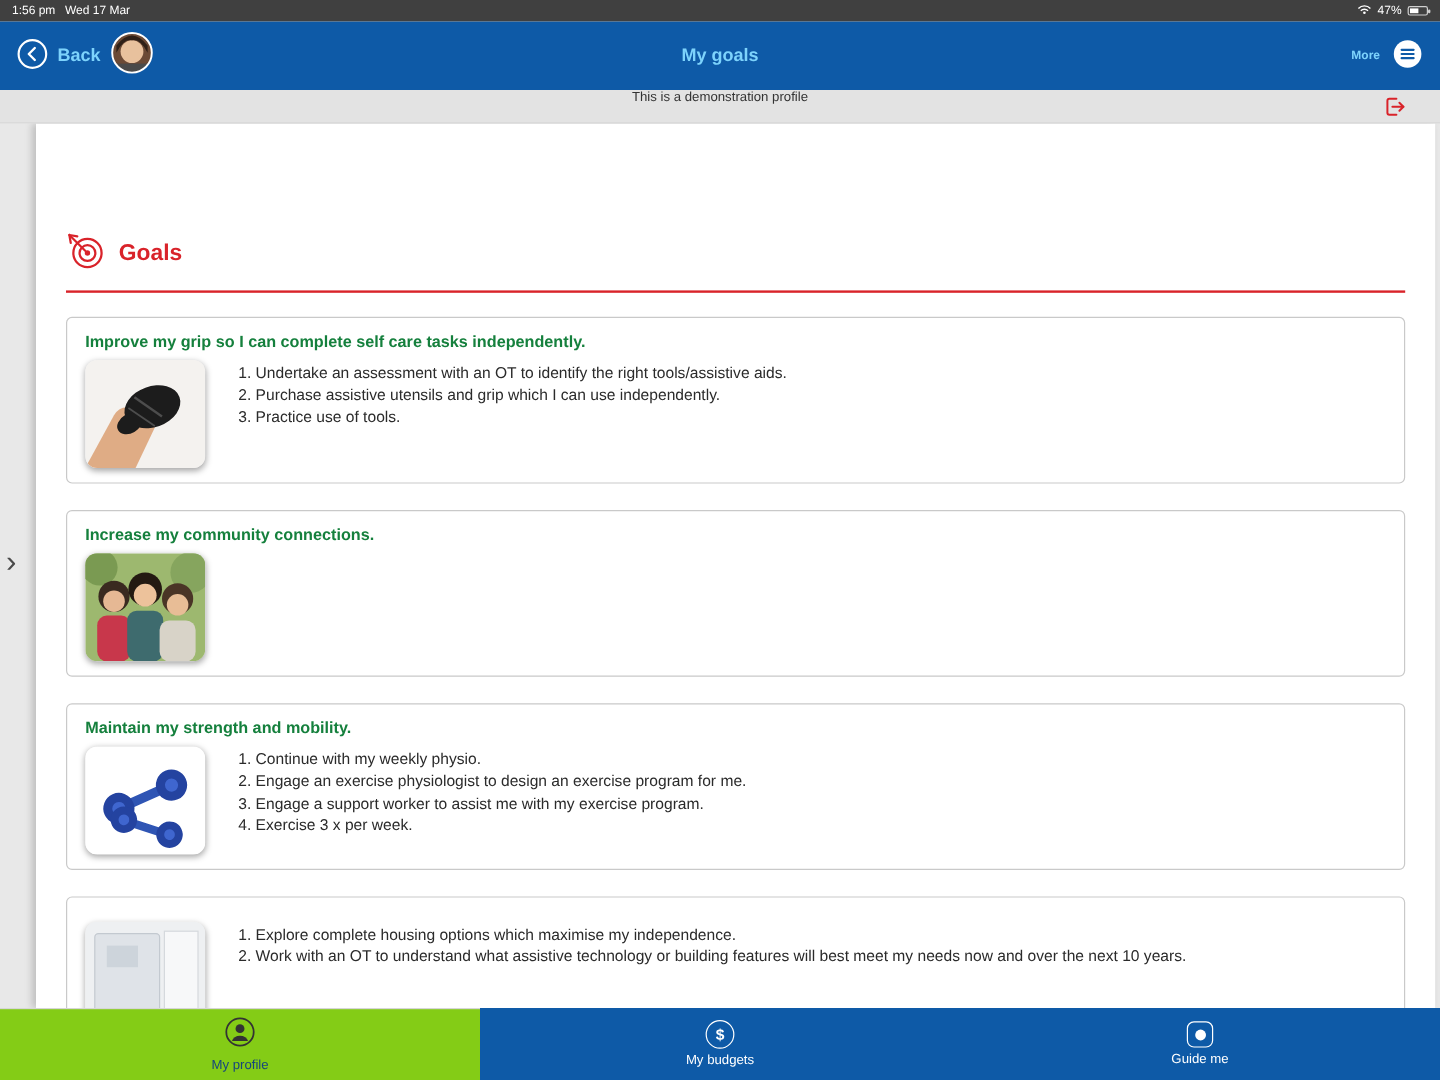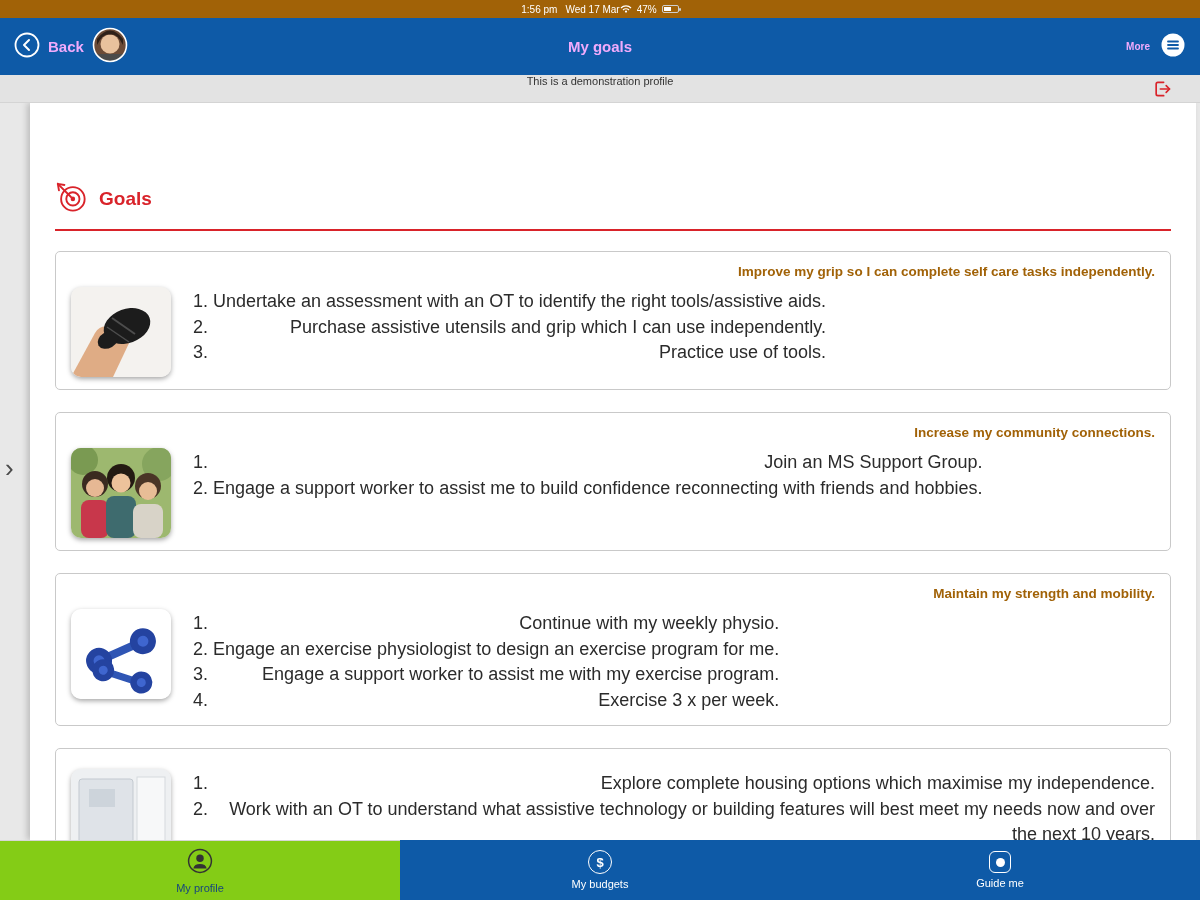--- a/index.html
+++ b/index.html
@@ -2,57 +2,57 @@
 <html style="--blue: #0e5aa7; --red: #d9232a;"><head>
 <meta charset="utf-8">
 <style>
   :root{ --blue:#0e5aa7; --red:#d9232a; }
   *{margin:0;padding:0;box-sizing:border-box;}
   html,body{width:1200px;height:900px;overflow:hidden;}
   body{font-family:"Liberation Sans",sans-serif;background:#000;}
   .screen{width:1200px;height:900px;display:flex;flex-direction:column;background:#fff;}
 
   
-  .statusbar{height:18px;background:#a16207;color:#fff;font-size:10px;display:flex;align-items:center;justify-content:center;padding:0 10px;flex:0 0 auto;}
+  .statusbar{height:18px;background:#404040;color:#fff;font-size:10px;display:flex;align-items:center;justify-content:space-between;padding:0 10px;flex:0 0 auto;}
   .sb-left{display:flex;gap:8px;align-items:center;}
   .sb-right{display:flex;gap:5px;align-items:center;}
   .battery{width:17px;height:8px;border:1px solid #cfcfcf;border-radius:2px;position:relative;}
   .battery::after{content:"";position:absolute;right:-3px;top:2px;width:2px;height:3px;background:#cfcfcf;border-radius:1px;}
   .battery .lvl{position:absolute;left:1px;top:1px;bottom:1px;width:47%;background:#fff;}
 
   
-  .navbar{height:57px;background:var(--blue);display:flex;align-items:center;padding:0 14px;color:#f0abfc;position:relative;flex:0 0 auto;}
+  .navbar{height:57px;background:var(--blue);display:flex;align-items:center;padding:0 14px;color:#7dd3fc;position:relative;flex:0 0 auto;}
   .nav-left{display:flex;align-items:center;gap:8px;}
   .nav-title{position:absolute;left:50%;transform:translateX(-50%);font-size:15px;font-weight:bold;}
   .nav-right{margin-left:auto;display:flex;align-items:center;gap:10px;}
   .nav-label{font-size:15px;font-weight:bold;}
   .icon-btn{display:flex;align-items:center;justify-content:center;background:none;border:none;cursor:pointer;padding:0;}
 
   
   .banner{height:28px;background:#e3e3e3;display:flex;align-items:flex-start;justify-content:center;position:relative;flex:0 0 auto;border-bottom:1px solid #d4d4d4;}
   .banner-text{font-size:11px;color:#333;}
   .banner-exit{position:absolute;right:28px;top:4px;}
 
   
   .content{flex:1 1 auto;display:flex;background:#e8e8e8;position:relative;overflow:hidden;}
   .gutter{width:30px;flex:0 0 auto;position:relative;}
   .gutter .chev{position:absolute;left:5px;top:352px;font-size:26px;color:#4a4a4a;line-height:1;}
-  .panel{flex:1 1 auto;background:#fff;margin-right:4px;box-shadow:-3px 0 6px rgba(0,0,0,.18);overflow:hidden;padding:0 25px;text-align:right;}
+  .panel{flex:1 1 auto;background:#fff;margin-right:4px;box-shadow:-3px 0 6px rgba(0,0,0,.18);overflow:hidden;padding:12px 25px;}
 
   .goals-header{margin-top:78px;display:flex;align-items:center;gap:12px;}
   .goals-header h2{color:var(--red);font-size:19px;font-weight:bold;}
   .red-rule{height:2px;background:var(--red);margin-top:12px;}
 
   .goals-list{margin-top:20px;}
   .card{border:1px solid #c9c9c9;border-radius:5px;padding:12px 15px;margin-bottom:22px;background:#fff;}
-  .card-title{font-size:13.5px;font-weight:bold;color:#a16207;}
+  .card-title{font-size:13.5px;font-weight:bold;color:#15803d;}
   .card-body{display:flex;margin-top:8px;}
   .thumb{width:100px;height:90px;border-radius:10px;overflow:hidden;box-shadow:0 2px 5px rgba(0,0,0,.35);flex:0 0 auto;background:#f4f4f4;}
   .thumb svg{width:100%;height:100%;display:block;}
-  ol.steps{margin-left:14px;padding-left:28px;font-size:18px;color:#2b2b2b;line-height:1.42;padding-top:2px;}
+  ol.steps{margin-left:14px;padding-left:28px;font-size:13px;color:#2b2b2b;line-height:1.42;padding-top:2px;}
 
   
   .tabbar{height:60px;flex:0 0 auto;display:flex;}
   .tab{display:flex;flex-direction:column;align-items:center;justify-content:center;gap:4px;cursor:pointer;}
   .tab-white{width:400px;background:#84cc16;border-top:1px solid #d6d6d6;color:#16457e;}
   .tab-white .tab-label{font-size:11px;color:#16457e;}
   .blue-section{flex:1;background:var(--blue);display:flex;}
   .blue-section .tab{flex:1;color:#fff;}
   .tab-label{font-size:11px;}
   .circle-icon{width:24px;height:24px;border:1.6px solid currentColor;border-radius:50%;display:flex;align-items:center;justify-content:center;font-size:13px;font-weight:bold;}
@@ -195,24 +195,20 @@
                   <circle cx="24" cy="40" r="9" fill="#e6b894"></circle>
                   <rect x="10" y="52" width="28" height="38" rx="8" fill="#c8374b"></rect>
                   <circle cx="50" cy="30" r="14" fill="#241a12"></circle>
                   <circle cx="50" cy="35" r="9.5" fill="#edc29b"></circle>
                   <rect x="35" y="48" width="30" height="42" rx="8" fill="#3e6b6e"></rect>
                   <circle cx="77" cy="38" r="13" fill="#4a3526"></circle>
                   <circle cx="77" cy="43" r="9" fill="#e8bd96"></circle>
                   <rect x="62" y="56" width="30" height="34" rx="8" fill="#d8d3c8"></rect>
                 </svg>
               </div>
-      <ol class="steps">
-                <li>Join an MS Support Group.</li>
-                <li>Engage a support worker to assist me to build confidence reconnecting with friends and hobbies.</li>
-              </ol>
     </div>
   </div>
 
   <div class="card">
     <div class="card-title">Maintain my strength and mobility.</div>
     <div class="card-body">
       <div class="thumb">
                 <svg viewBox="0 0 100 90">
                   <rect width="100" height="90" fill="#ffffff"></rect>
                   <g transform="rotate(-24 50 42)">

